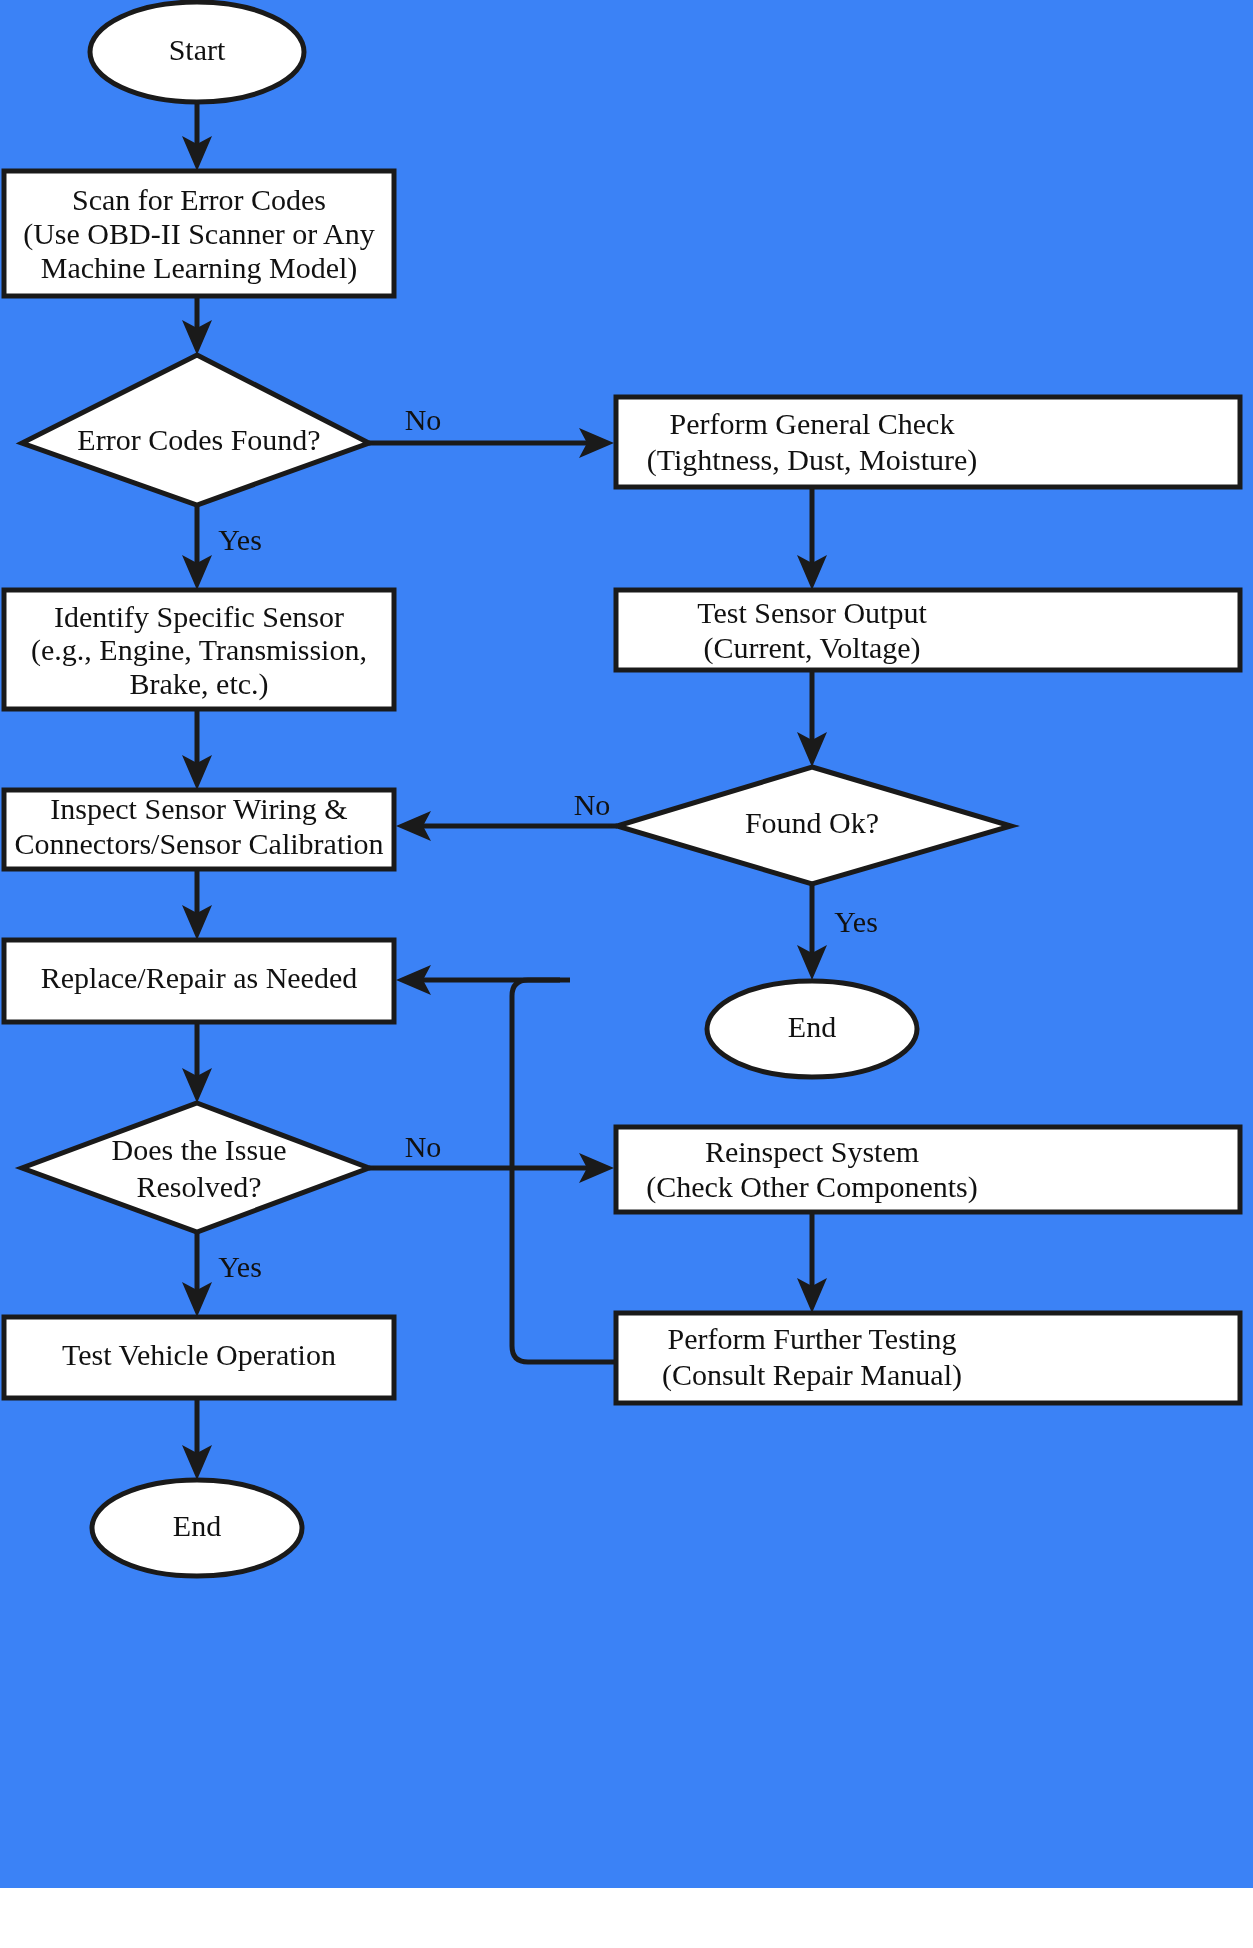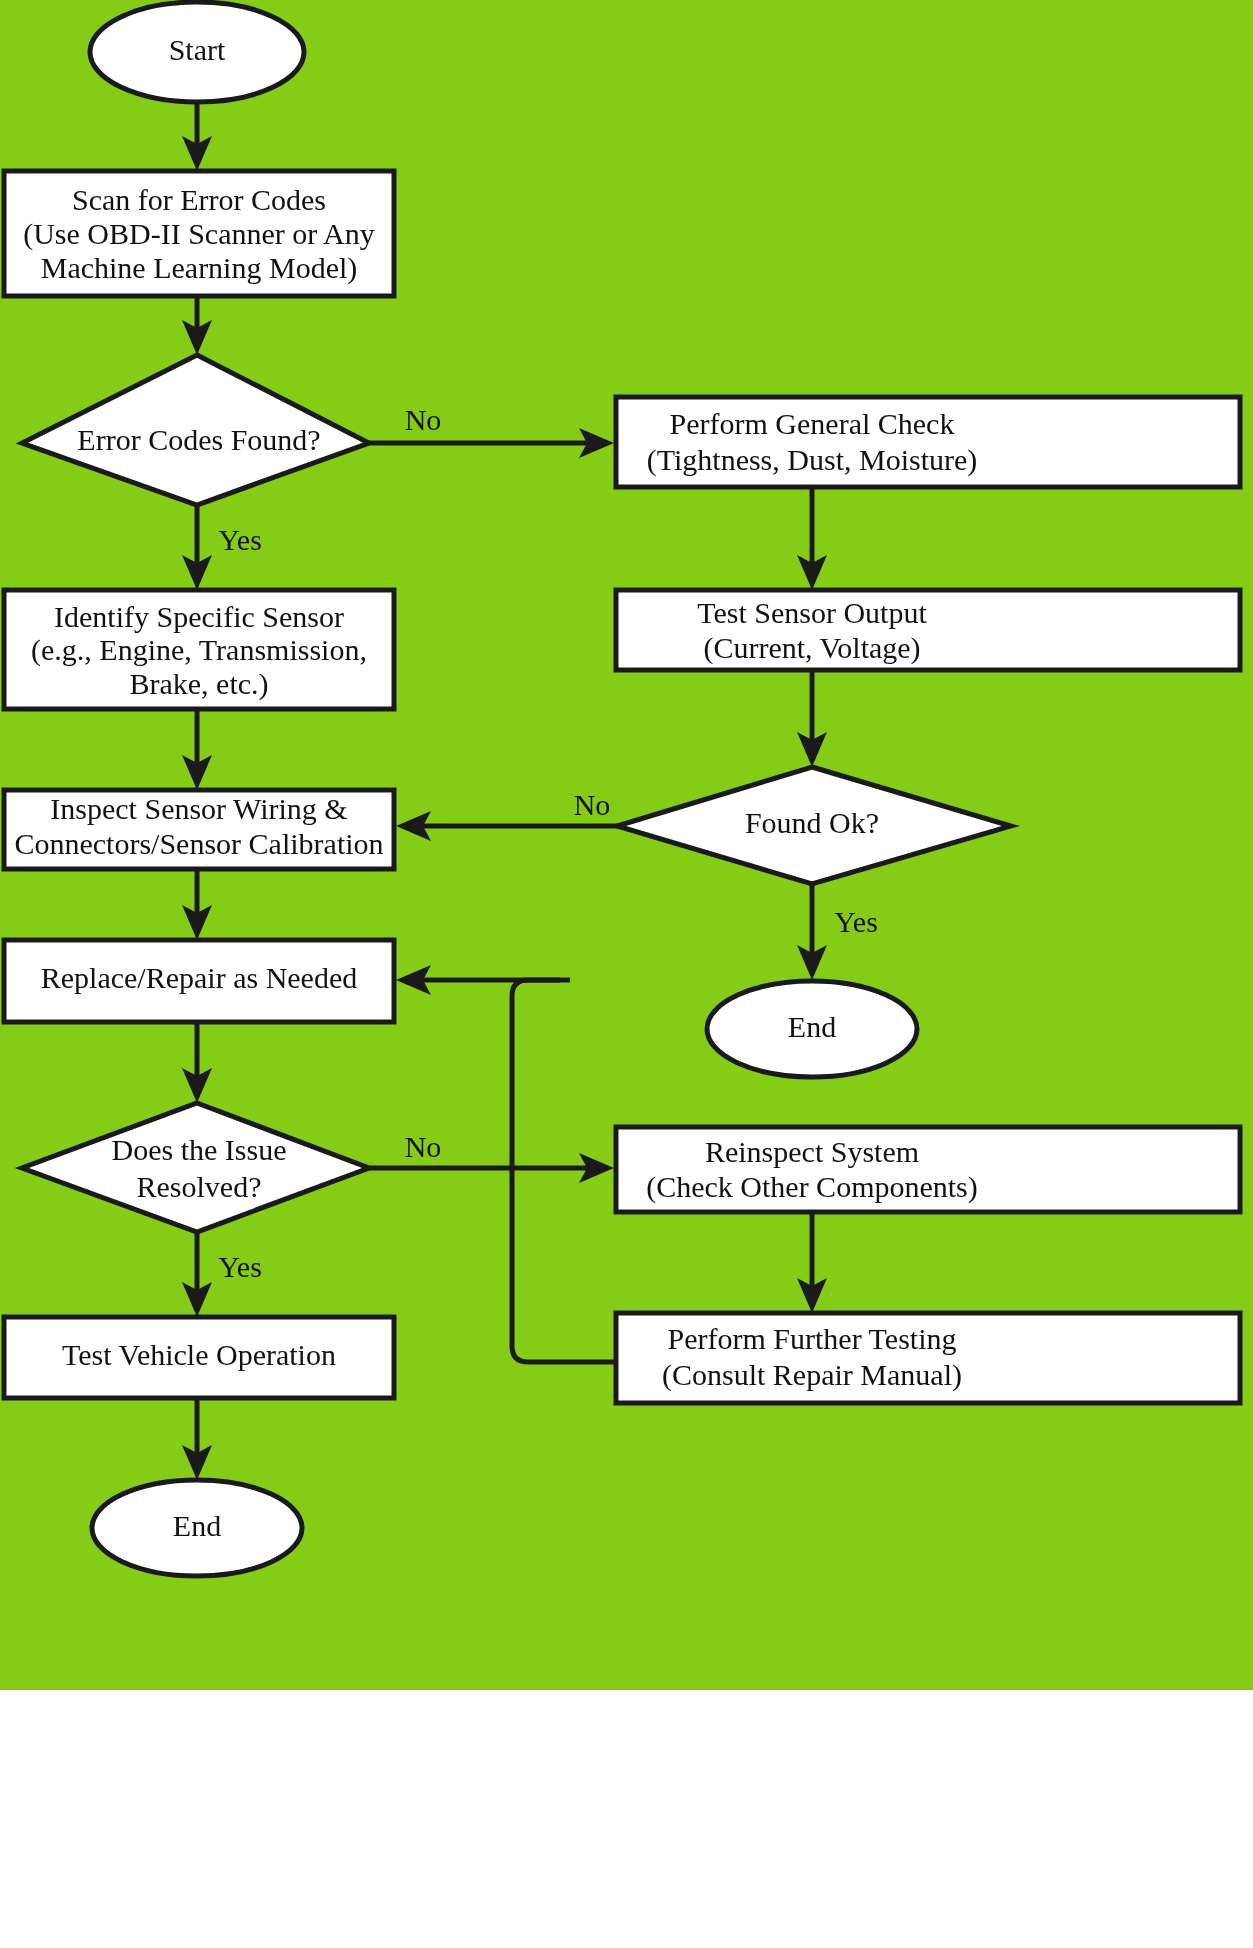--- a/index.html
+++ b/index.html
@@ -6,22 +6,22 @@
     margin: 0;
     padding: 0;
     background: #ffffff;
   }
   body {
     font-family: "Liberation Serif", "DejaVu Serif", serif;
   }
   #flowchart-root {
     position: relative;
     width: 1253px;
-    height: 1690px;
-    background: #84cc16;
+    height: 1888px;
+    background: #3b82f6;
     overflow: hidden;
   }
   svg.chart {
     display: block;
     width: 1253px;
     height: 1948px;
   }
   .node-shape {
     fill: #ffffff;
     stroke: #1a1a1a;

